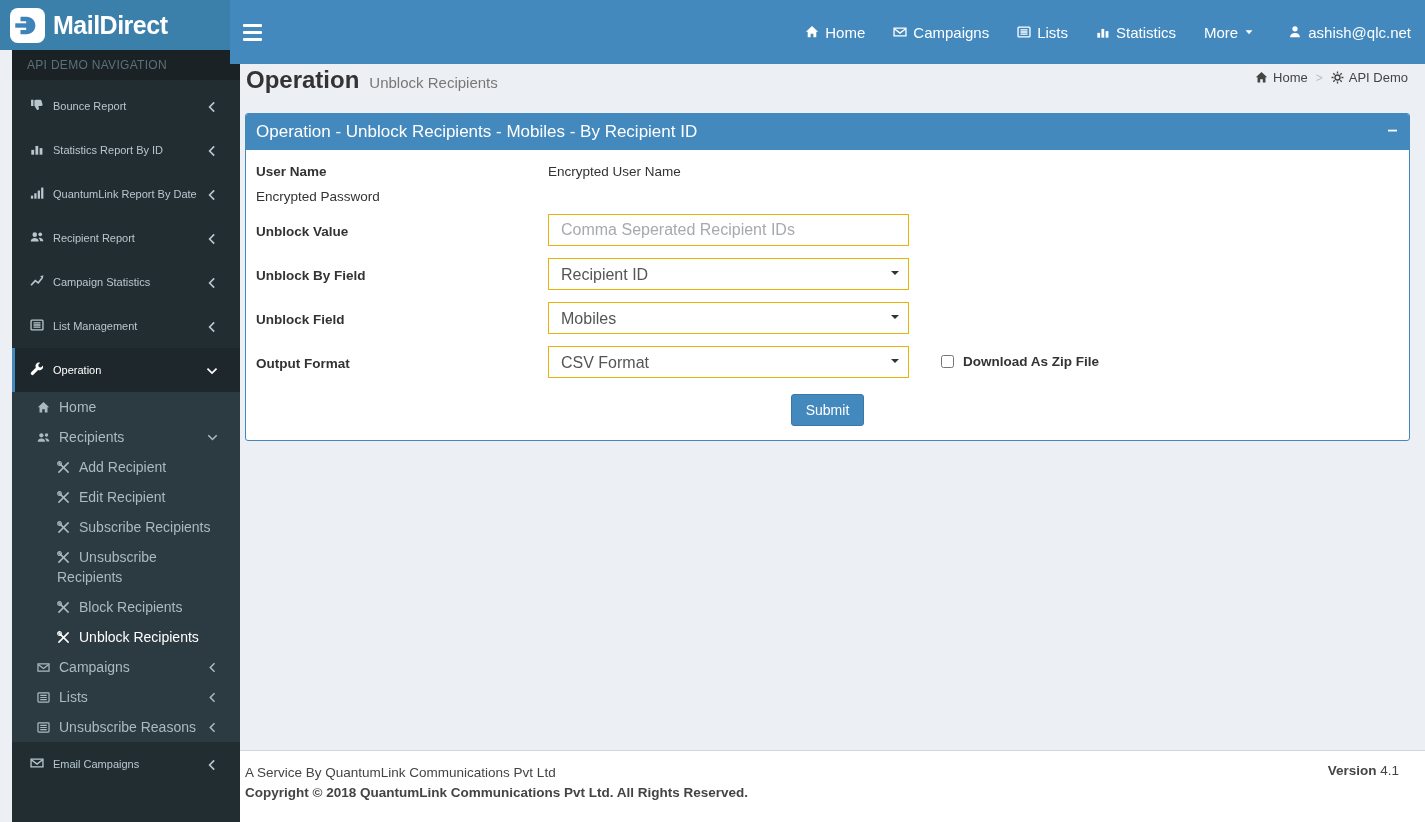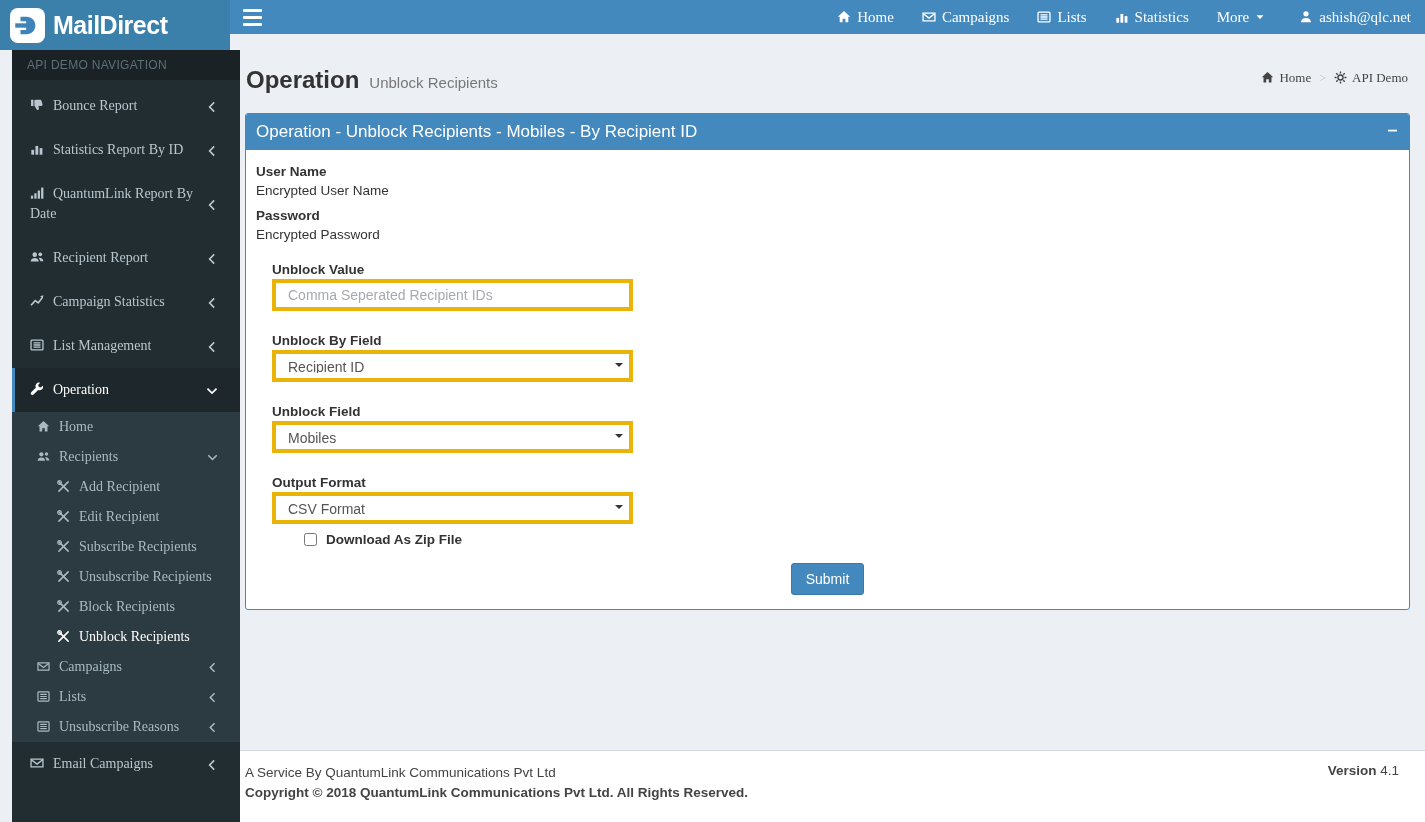--- a/index.html
+++ b/index.html
@@ -1,40 +1,40 @@
 <!DOCTYPE html>
 <html style="--navbar: #4389be; --logo-bg: #3b7fab; --accent: #4389be; --sidebar-bg: #222d32; --sidebar-submenu-bg: #2c3b41; --content-bg: #ecf0f5;"><head>
 <meta charset="utf-8">
 <style>
   * { margin:0; padding:0; box-sizing:border-box; }
   html,body { width:1425px; height:822px; overflow:hidden;
     font-family:"Liberation Sans","DejaVu Sans",sans-serif; font-size:14px; background:var(--content-bg,#ecf0f5); }
   a { text-decoration:none; color:inherit; cursor:pointer; }
-  ul,ol { list-style:none;font-family:Liberation Serif, serif; }
+  ul,ol { list-style:none; }
   .icon { width:14px; height:14px; fill:currentColor; vertical-align:-2px; }
 
   
-  .main-header { position:fixed; top:0; left:0; width:1425px; height:34px; z-index:30; display:flex; }
+  .main-header { position:fixed; top:0; left:0; width:1425px; height:64px; z-index:30; display:flex; }
   .logo { width:230px; height:50px; background:var(--logo-bg,#3b7fab); color:#fff; display:flex; align-items:center; padding-left:10px; }
   .logo-mark { width:35px; height:35px; margin-right:8px; }
   .brand-name { font-size:25px; font-weight:bold; letter-spacing:-0.5px; }
   .navbar { flex:1; background:var(--navbar,#4389be); display:flex; align-items:center; }
   .hamburger { width:45px; height:50px; display:flex; flex-direction:column; justify-content:center; align-items:center; gap:4px; cursor:pointer; }
   .hamburger span { display:block; width:19px; height:3px; background:#fff; border-radius:1px; }
   .topnav-menu { margin-left:auto; display:flex; height:50px; }
   .topnav-menu li { height:50px; }
   .topnav-menu a { display:flex; align-items:center; height:50px; padding:0 14px; color:#fff; font-size:15px; }
   .topnav-menu .icon { margin-right:6px; width:14px; height:14px; }
   .topnav-menu .caret { width:10px; height:10px; margin-left:6px; }
 
   
   .sidebar { position:fixed; top:50px; left:12px; bottom:0; width:228px; background:var(--sidebar-bg,#222d32); z-index:20; }
   .sidebar-header { background:#1a2226; color:#5c7078; font-size:12px; padding:8px 15px; letter-spacing:.3px; }
   .sidebar-menu { margin-top:4px; }
-  .menu-link { position:relative; display:block; color:#b8c7ce; font-size:14px; padding:12px 28px 12px 15px; line-height:20px; border-left:3px solid transparent; }
+  .menu-link { position:relative; display:block; color:#b8c7ce; font-size:11px; padding:12px 28px 12px 15px; line-height:20px; border-left:3px solid transparent; }
   .menu-link .icon { width:14px; height:14px; margin-right:9px; }
   .menu-chevron { position:absolute; right:12px; top:50%; margin-top:-6px; width:11px; height:11px; }
   li.depth0.active > .menu-link { background:#1e282c; color:#fff; border-left-color:var(--accent,#4389be); }
   .treeview { background:var(--sidebar-submenu-bg,#2c3b41); }
   .treeview .menu-link { padding:5px 28px 5px 25px; font-size:14px; color:#a9bac2; border-left:none; }
   .treeview .treeview { background:transparent; }
   .treeview .treeview .menu-link { padding-left:45px; }
   .treeview li.active > .menu-link { color:#fff; }
   .treeview .icon { width:13px; height:13px; }
 
@@ -49,29 +49,29 @@
   .breadcrumb .icon { width:13px; height:13px; margin-right:5px; }
   .breadcrumb a { color:#444; }
 
   .content { padding:8px 15px; }
   .box { background:#fff; border:1px solid var(--accent,#4389be); border-radius:3px; }
   .box-header { position:relative; background:var(--accent,#4389be); color:#fff; font-size:17px; padding:8px 10px; border-radius:2px 2px 0 0; }
   .collapse-button { position:absolute; right:10px; top:6px; color:#fff; }
   .collapse-button .icon { width:13px; height:13px; }
   .box-body { padding:12px 10px 14px 10px; min-height:280px; }
 
-  .form-row { display:flex; align-items:flex-start;flex-direction:column; }
+  .form-row { display:flex; align-items:flex-start; }
   .form-row.static { margin-bottom:6px; }
-  .form-row.control { margin-bottom:12px;margin-left:16px; }
+  .form-row.control { margin-bottom:12px; }
   .form-label { width:292px; padding-right:15px; font-weight:bold; color:#333; font-size:13.5px; line-height:19px; }
   .form-row.control .form-label { padding-top:8px; }
   .form-static-value { font-size:13.5px; color:#333; line-height:19px; }
   .form-field { width:361px; }
-  .form-control { width:100%; height:32px; padding:5px 12px; font-size:14px; color:#555;
-    border:4px solid #eab308; border-radius:0; background:#fff; font-family:inherit; }
+  .form-control { width:100%; height:32px; padding:5px 12px; font-size:16px; color:#555;
+    border:1px solid #eab308; border-radius:0; background:#fff; font-family:inherit; }
   .form-control::placeholder { color:#a6a9ad; }
   .select-wrap { position:relative; width:361px; }
   .select-wrap select { appearance:none; -webkit-appearance:none; cursor:pointer; }
   .select-wrap::after { content:""; position:absolute; right:10px; top:13px; border:4px solid transparent; border-top-color:#333; pointer-events:none; }
   .checkbox-group { display:flex; align-items:center; margin-left:32px; padding-top:8px; }
   .checkbox-group input { width:13px; height:13px; margin-right:9px; cursor:pointer; }
   .checkbox-group label { font-weight:bold; color:#333; font-size:13.5px; }
   .submit-row { text-align:center; margin-top:16px; }
   .submit-button { background:var(--accent,#4389be); border:1px solid #3a78a8; color:#fff; font-size:14px;
     padding:7px 14px; border-radius:3px; cursor:pointer; font-family:inherit; }
@@ -388,21 +388,20 @@
         </a>
       </div>
       <div class="box-body">
 
         <div class="form-row static">
           <div class="form-label">User Name</div>
           <div class="form-static-value">Encrypted User Name</div>
         </div>
 
         <div class="form-row static">
-          <div class="form-label">Password</div>
           <div class="form-static-value">Encrypted Password</div>
         </div>
 
         <div class="form-row control" style="margin-top:8px">
           <div class="form-label">Unblock Value</div>
           <div class="form-field">
             <input class="form-control" type="text" placeholder="Comma Seperated Recipient IDs" style="">
           </div>
         </div>
 

